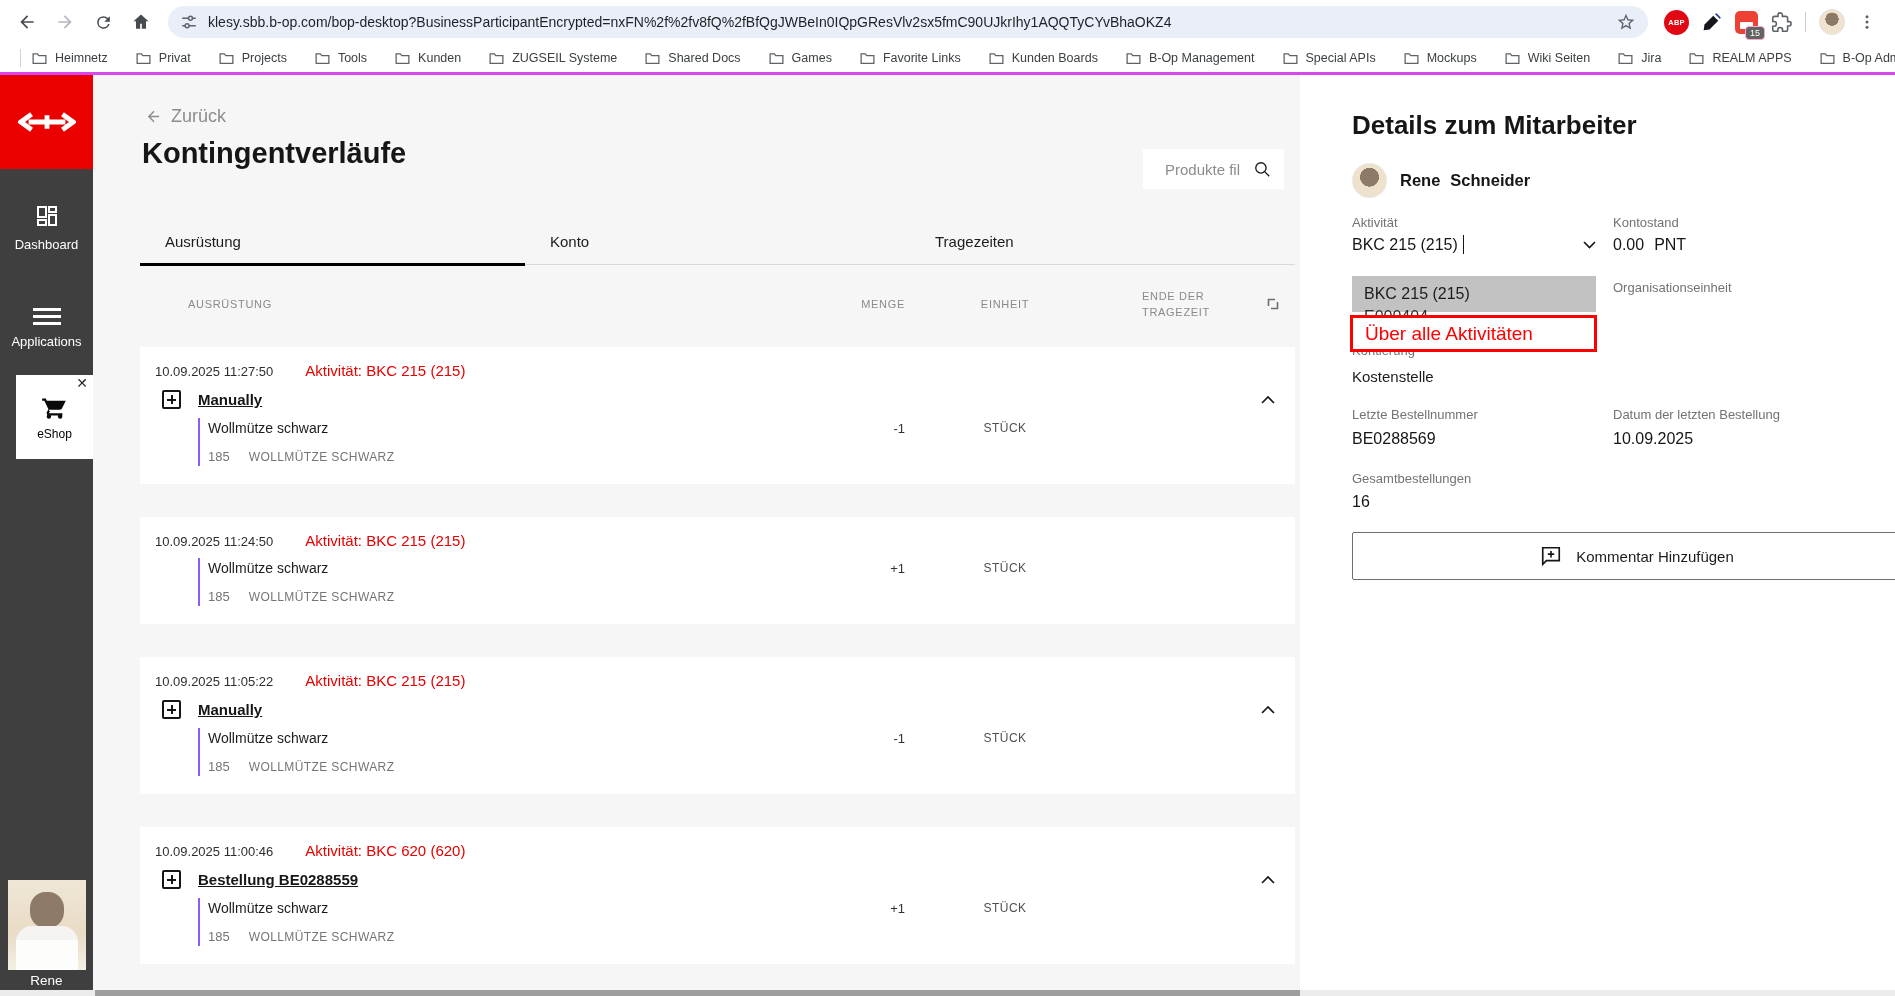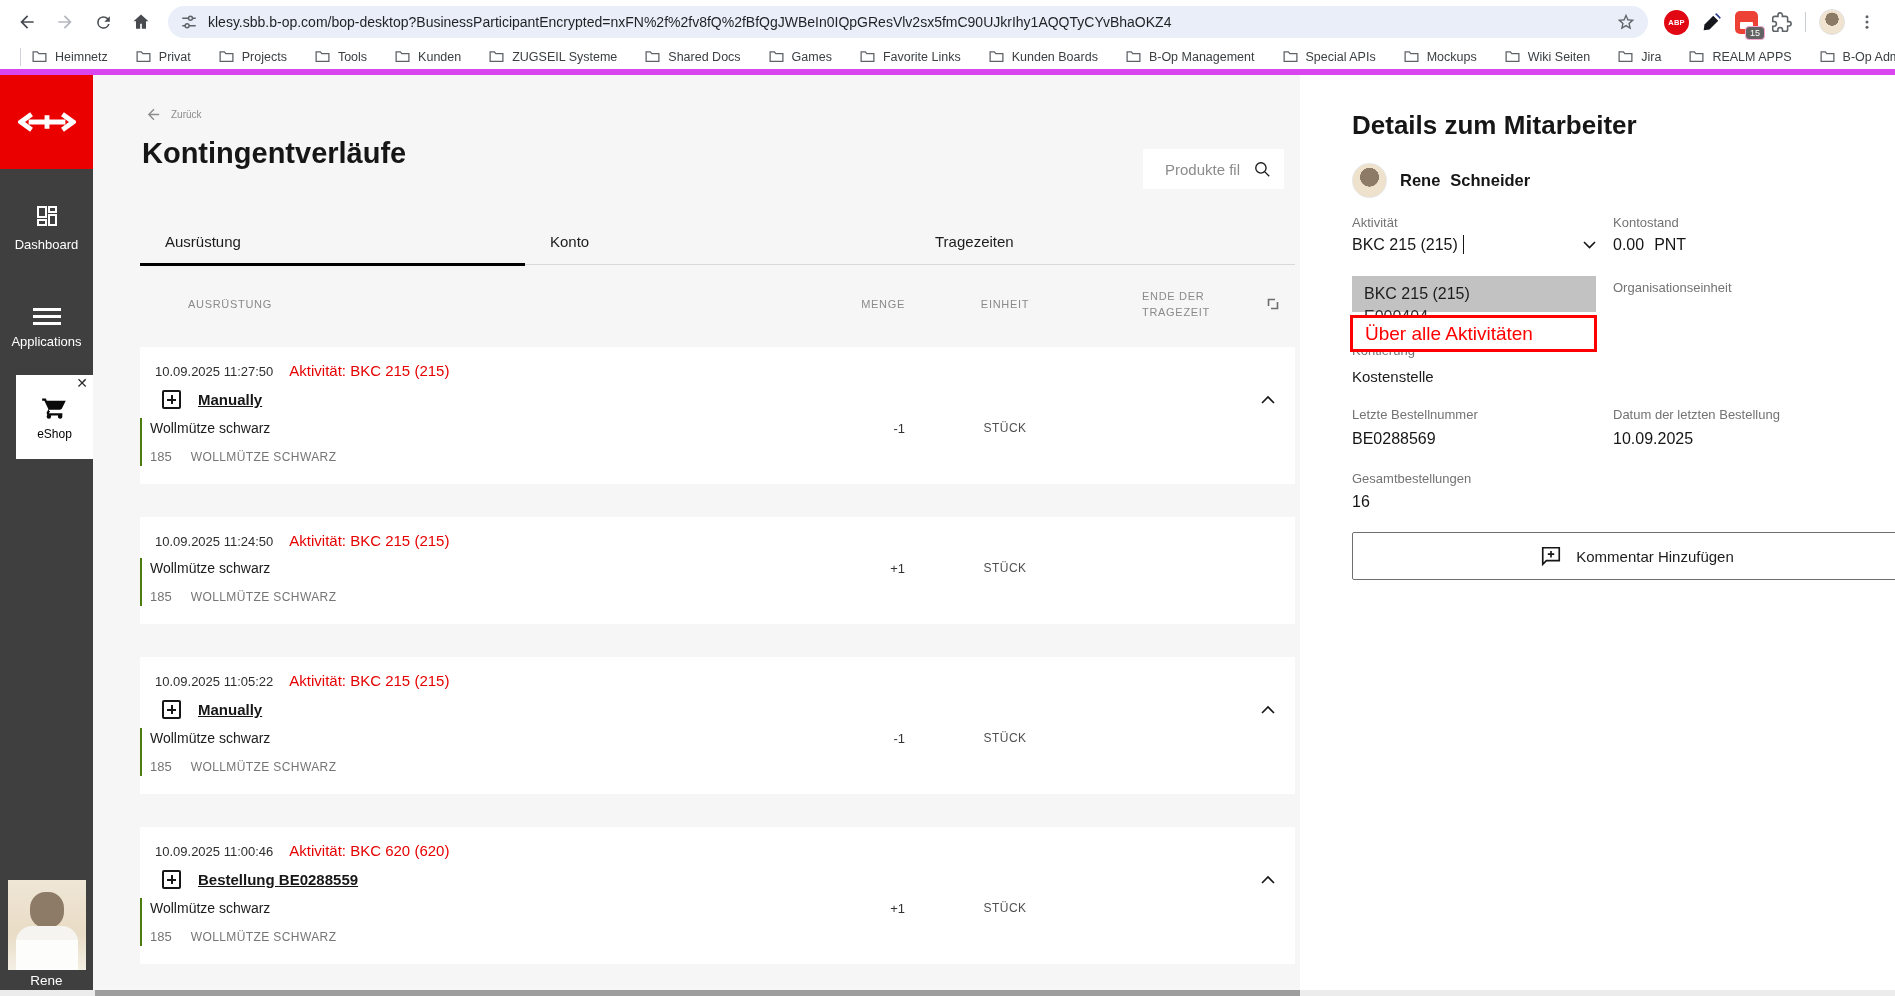--- a/index.html
+++ b/index.html
@@ -17,21 +17,21 @@
   .omnibox .url { flex:1; font-size:14px; color:#1f2124; white-space:nowrap; overflow:hidden; margin-left:10px; }
   .ext-area { display:flex; align-items:center; margin-left:16px; gap:13px; }
   .abp { width:25px; height:25px; border-radius:50%; background:#e10814; color:#fff; font-size:7.5px; font-weight:bold; display:flex; align-items:center; justify-content:center; letter-spacing:.2px; }
   .ext-red { position:relative; width:23px; height:23px; border-radius:5px; background:#ee4136; }
   .ext-red::before { content:""; position:absolute; left:5px; bottom:5px; width:13px; height:7px; background:#fff; border-radius:1px; }
   .ext-badge { position:absolute; right:-7px; bottom:-6px; background:#636363; color:#fff; font-size:9px; border-radius:4px; padding:1px 4px; border:1px solid #f9a8d4; }
   .chrome-avatar { width:26px; height:26px; border-radius:50%; background:radial-gradient(circle at 50% 38%, #8a7a66 0 34%, #f0e3cf 35% 100%); border:1px solid #e0e0e0; }
   .toolbar-sep { width:1px; height:20px; background:#c8cdd4; }
 
   
-  .bookmarks { position:absolute; left:0; top:44px; width:1895px; height:31px; background:#fff; display:flex; align-items:center; padding:0 10px; border-bottom:6px solid #d946ef; overflow:hidden; }
+  .bookmarks { position:absolute; left:0; top:44px; width:1895px; height:31px; background:#fff; display:flex; align-items:center; padding:0 10px; border-bottom:3px solid #d946ef; overflow:hidden; }
   .bm-sep { width:1px; height:18px; background:#d0d4da; margin:0 10px; flex:none; }
   .bm-list { display:flex; align-items:center; flex:none; }
   .bm-item { display:flex; align-items:center; gap:7px; margin-right:27px; flex:none; }
   .bm-item span { font-size:12.5px; color:#3c4043; white-space:nowrap; }
 
   
   .app { position:absolute; left:0; top:75px; width:1895px; height:921px; background:#f6f6f6; overflow:hidden; }
   .right-bg { position:absolute; left:1300px; top:0; width:595px; height:921px; background:#fff; }
 
   
@@ -40,51 +40,51 @@
   .side-item { margin-top:26px; height:66px; display:flex; flex-direction:column; align-items:center; justify-content:center; gap:9px; color:#fff; font-size:13px; }
   .side-item.apps { margin-top:34px; }
   .eshop-tile { position:relative; margin:14px 0 0 16px; width:77px; height:84px; background:#fff; color:#000; display:flex; flex-direction:column; align-items:center; justify-content:center; gap:6px; font-size:12px; }
   .eshop-close { position:absolute; top:1px; right:5px; font-size:14px; color:#2b2b2b; line-height:1; }
   .user-photo { position:absolute; left:8px; top:805px; width:78px; height:90px; background:linear-gradient(180deg,#efe6d6 0%,#e9dcc6 60%,#f4efe4 100%); overflow:hidden; }
   .user-photo::before { content:""; position:absolute; left:22px; top:12px; width:34px; height:36px; border-radius:45%; background:#8d7b67; }
   .user-photo::after { content:""; position:absolute; left:8px; top:46px; width:62px; height:44px; border-radius:16px 16px 0 0; background:#f5f4f0; box-shadow:inset 0 -30px 0 #fdfdfc; }
   .user-name { position:absolute; left:0; top:898px; width:93px; text-align:center; color:#fff; font-size:13.5px; }
 
   
-  .back-link { position:absolute; left:145px; top:31px; display:flex; align-items:center; gap:9px; color:#8d8d8d; font-size:10px; }
+  .back-link { position:absolute; left:145px; top:31px; display:flex; align-items:center; gap:9px; color:#8d8d8d; font-size:18px; }
   .page-title { position:absolute; left:142px; top:62px; font-size:29px; font-weight:bold; color:#161616; }
   .search-box { position:absolute; left:1143px; top:74px; width:141px; height:40px; background:#fff; display:flex; align-items:center; padding:0 12px 0 22px; }
   .search-box .ph { font-size:15px; color:#8c8c8c; white-space:nowrap; overflow:hidden; flex:1; }
 
   
   .tabs { position:absolute; left:140px; top:158px; width:1155px; height:32px; display:flex; border-bottom:1px solid #d9d9d9; }
   .tab { flex:1; padding-left:25px; font-size:15px; color:#1c1c1c; display:flex; align-items:flex-start; position:relative; }
   .tab.active { border-bottom:3px solid #000; margin-bottom:-2px; }
 
   
   .grid-cols { display:grid; grid-template-columns:1fr 100px 200px 145px 45px; align-items:center; }
   .thead { position:absolute; left:140px; top:203px; width:1155px; height:52px; padding-left:48px; font-size:11px; letter-spacing:.7px; color:#8a8a8a; }
   .thead .h-qty { text-align:right; }
   .thead .h-unit { text-align:center; }
   .thead .h-end { padding-left:37px; line-height:1.5; }
   .thead .h-sort { display:flex; justify-content:center; }
 
   .cards { position:absolute; left:140px; top:272px; width:1155px; display:flex; flex-direction:column; gap:33px; }
   .card { background:#fff; padding:15px 0 18px 0; }
-  .card-meta { padding-left:15px; display:flex; align-items:baseline; gap:16px; }
+  .card-meta { padding-left:15px; display:flex; align-items:baseline; gap:32px; }
   .card-ts { font-size:13px; color:#2e2e2e; }
   .card-activity { font-size:15px; color:#e60000; }
   .card-head { margin-top:11px; padding:0 20px 0 22px; display:flex; align-items:center; }
   .expand-box { width:19px; height:19px; border:2px solid #161616; border-radius:2px; position:relative; flex:none; }
   .expand-box::before, .expand-box::after { content:""; position:absolute; background:#161616; }
   .expand-box::before { left:3px; top:6.5px; width:9px; height:2px; }
   .expand-box::after { left:6.5px; top:3px; width:2px; height:9px; }
   .card-source { margin-left:17px; font-size:15px; font-weight:bold; color:#161616; text-decoration:underline; }
   .card-collapse { margin-left:auto; }
-  .card-products { margin-top:9px; border-left:2px solid #4d7c0f; padding:2px 0 2px 0; }
+  .card-products { margin-left:58px; margin-top:9px; border-left:2px solid #8b5cf6; padding:2px 0 2px 0; }
   .prod-row { padding-left:8px; }
   .prod-name { font-size:14px; color:#1c1c1c; }
   .prod-qty { font-size:13px; color:#333; text-align:right; }
   .prod-unit { font-size:12px; color:#4f4f4f; text-align:center; letter-spacing:.5px; }
   .prod-code-row { margin-top:13px; padding-left:8px; display:flex; gap:19px; align-items:baseline; }
   .prod-code { font-size:13px; color:#757575; }
   .prod-code-name { font-size:12px; color:#757575; letter-spacing:.4px; }
 
   
   .dp-title { position:absolute; left:1352px; top:35px; font-size:26px; font-weight:bold; color:#161616; }

